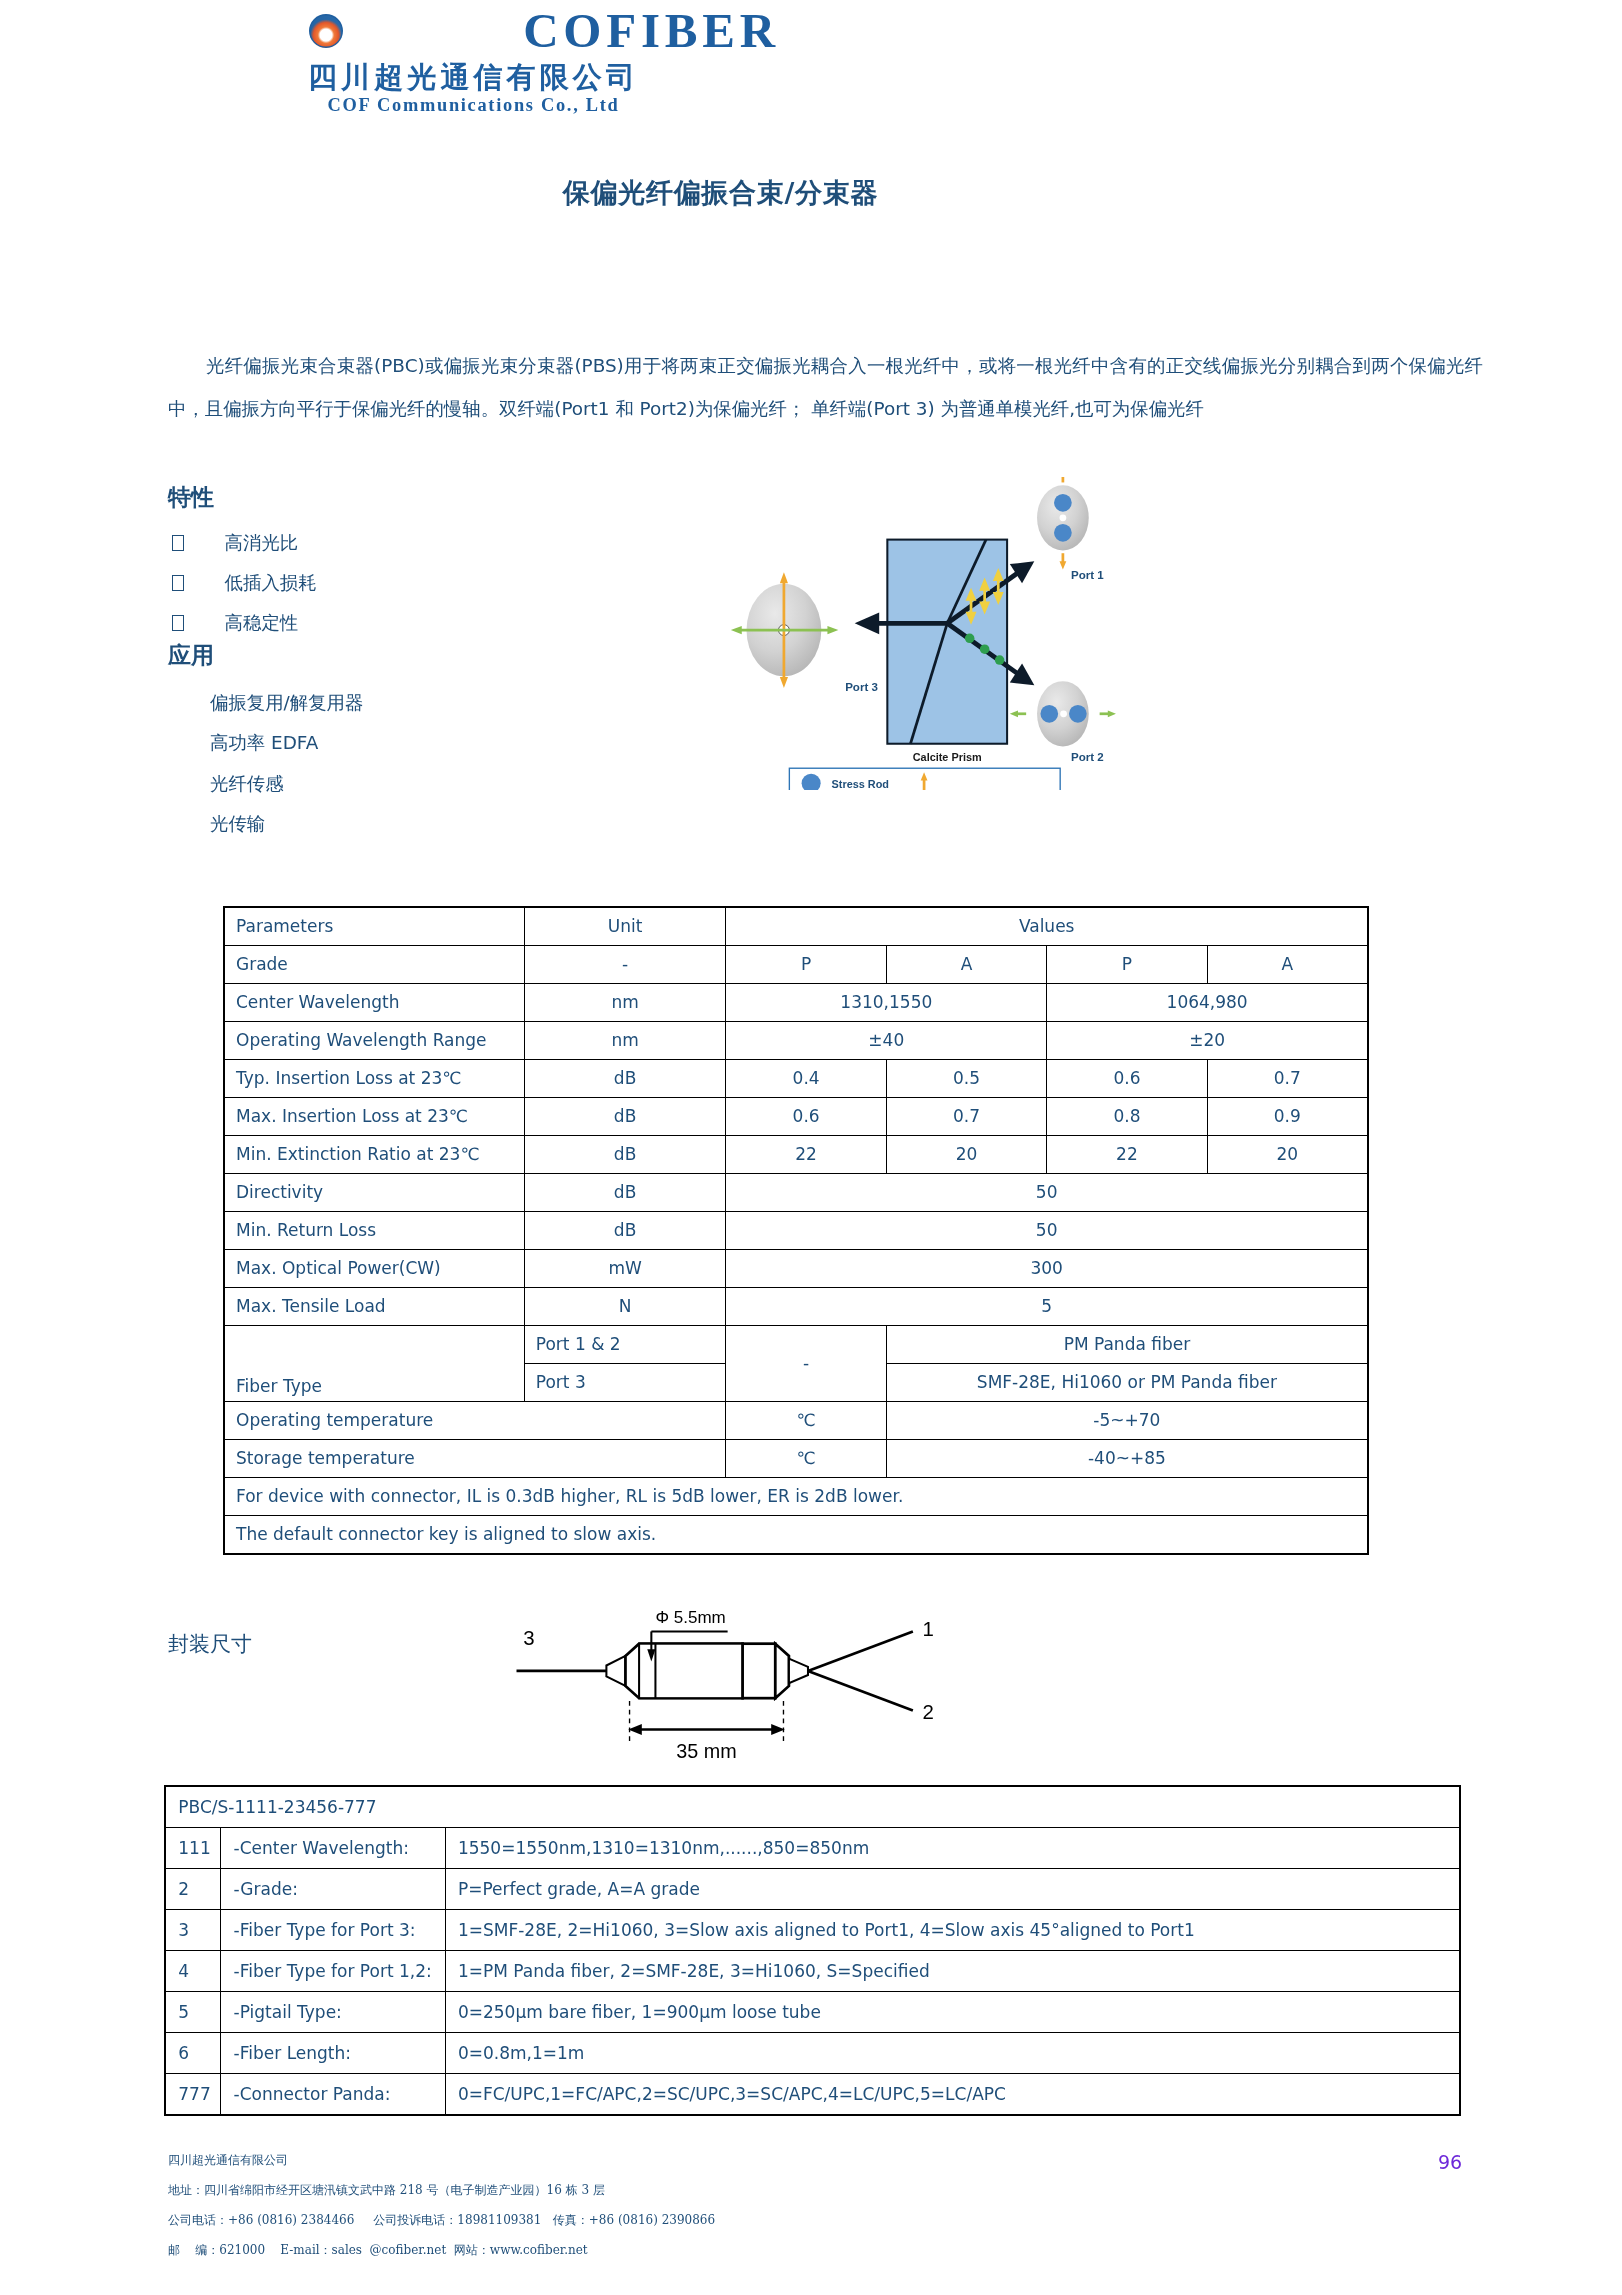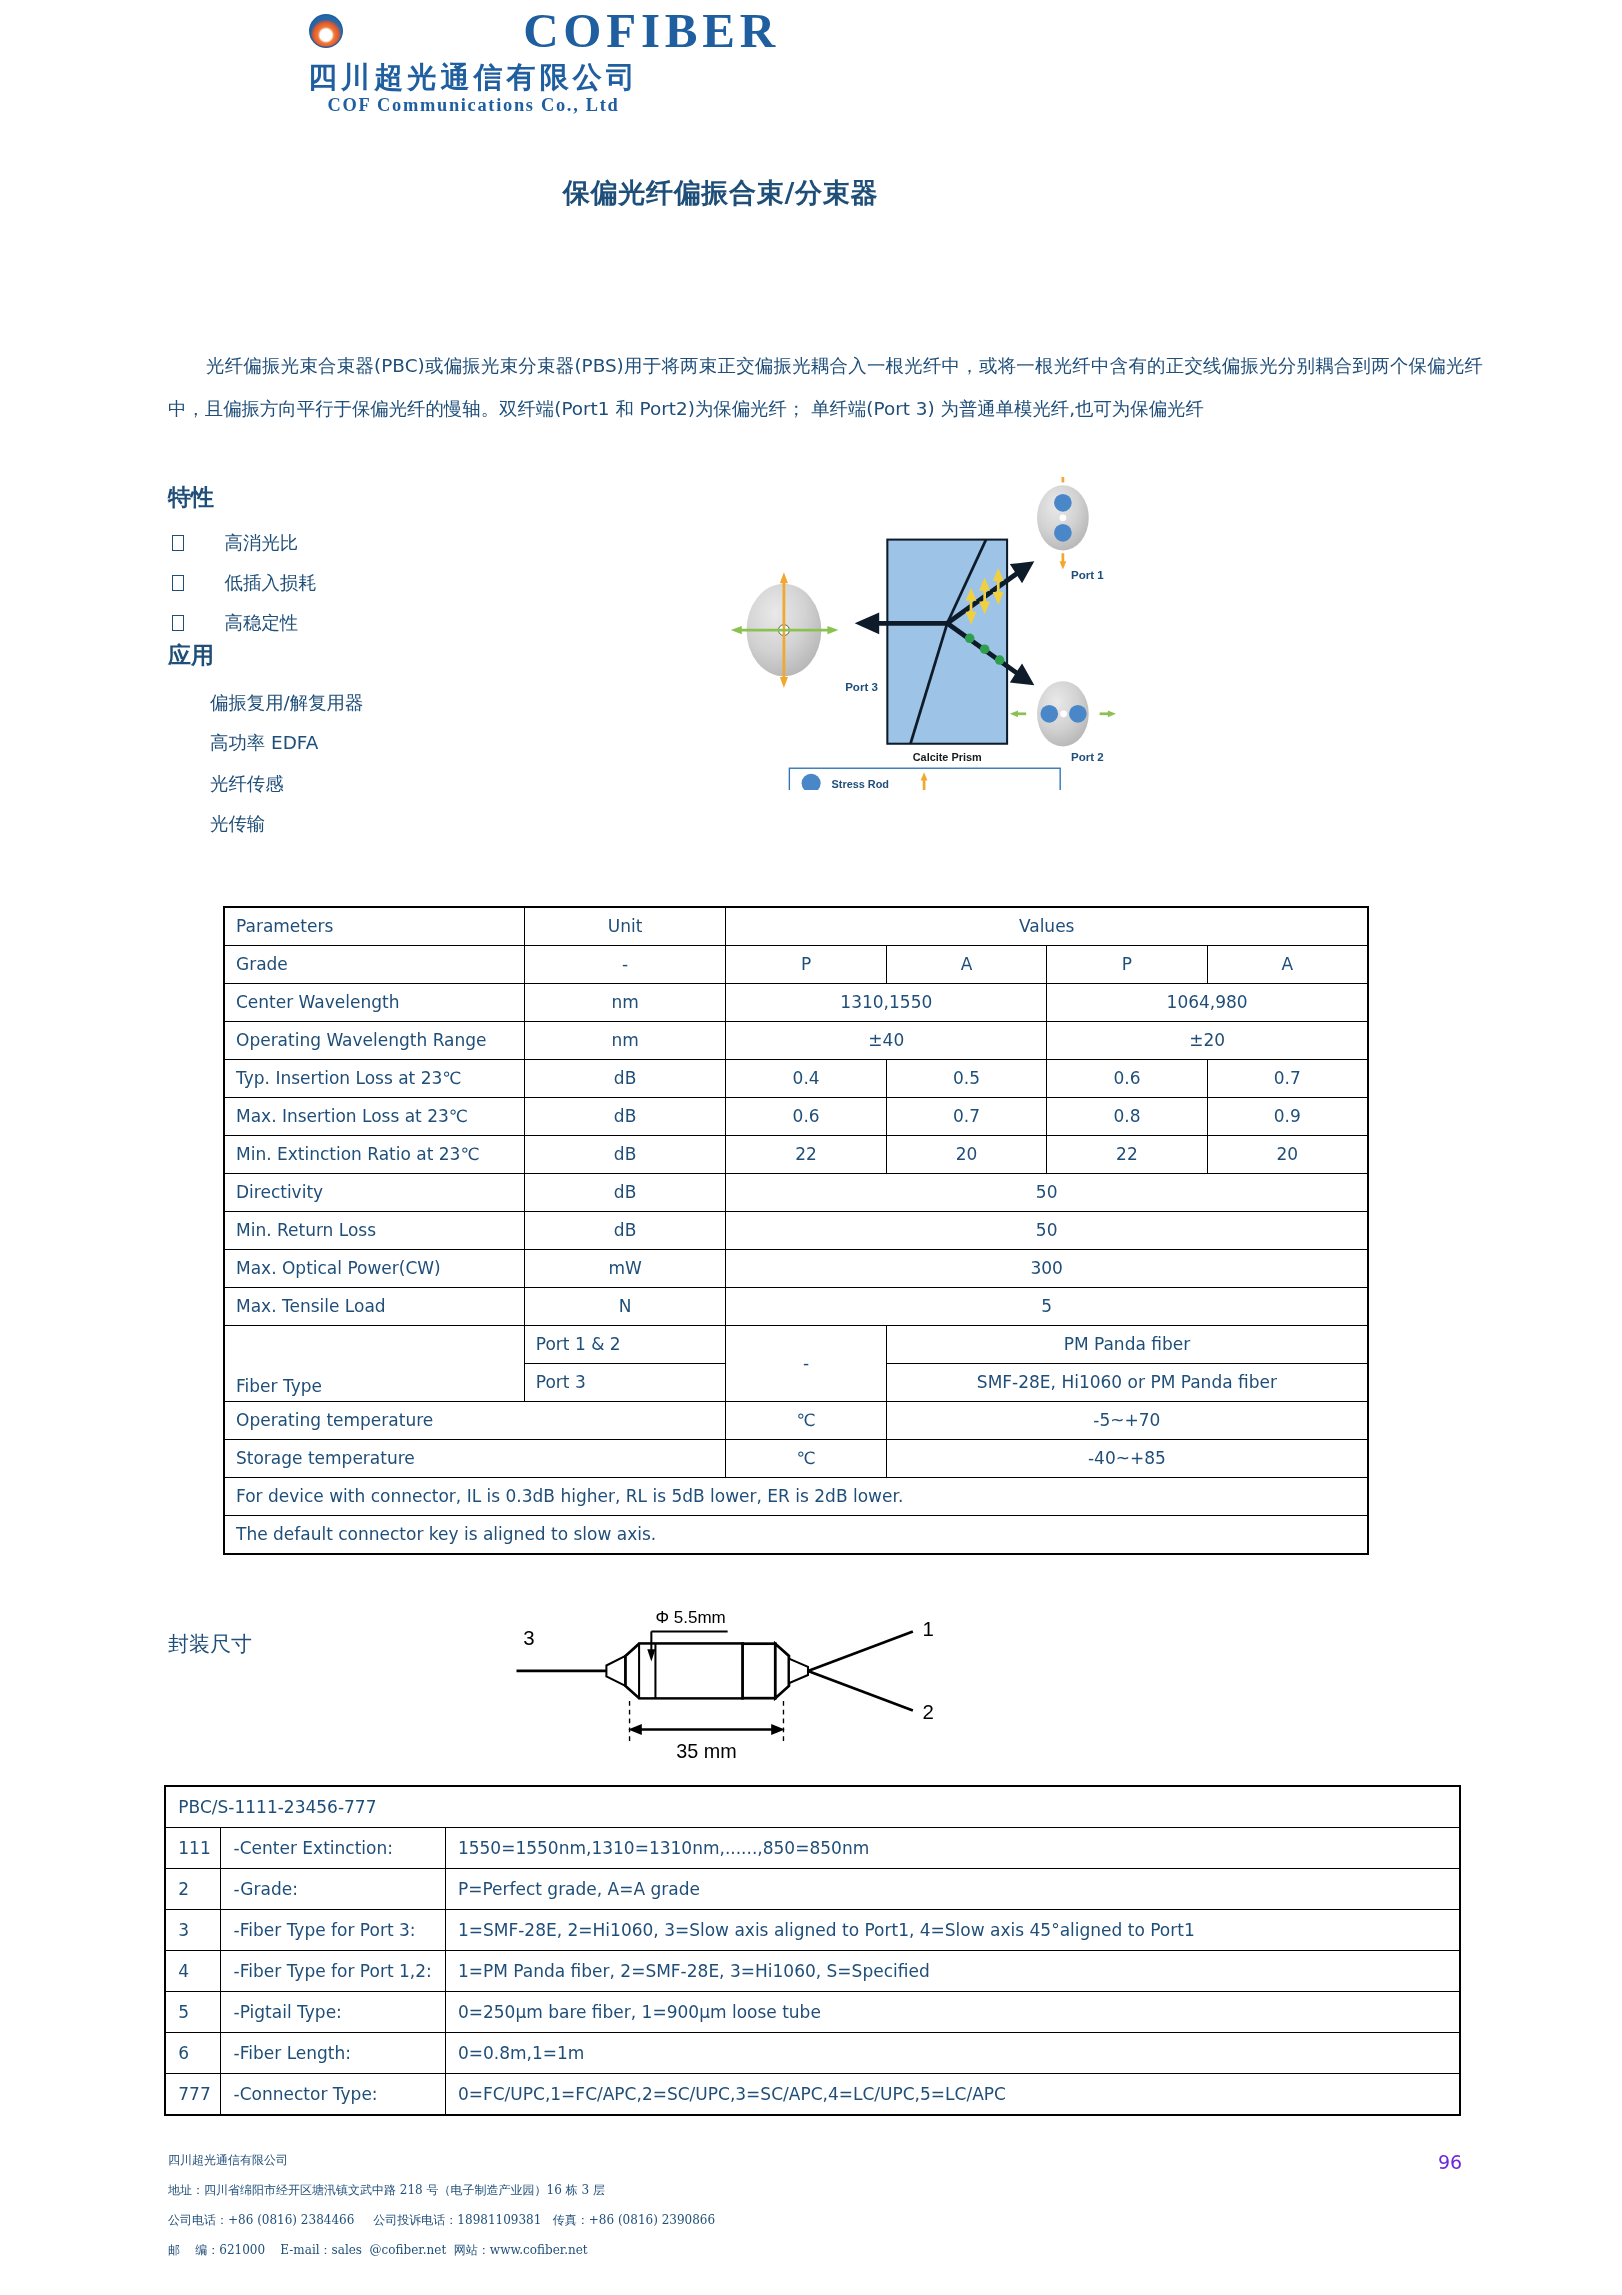--- a/index.html
+++ b/index.html
@@ -488,21 +488,21 @@
   <text x="337" y="220" font-family="Liberation Sans, sans-serif" font-size="29" fill="#000" text-anchor="middle">35 mm</text>
 </svg>
 
 <table id="order-table">
   <tbody>
     <tr>
       <td class="outer-top outer-left outer-right" colspan="3">PBC/S-1111-23456-777</td>
     </tr>
     <tr>
       <td class="oc-code outer-left">111</td>
-      <td class="oc-name">-Center Extinction:</td>
+      <td class="oc-name">-Center Wavelength:</td>
       <td class="outer-right">1550=1550nm,1310=1310nm,......,850=850nm</td>
     </tr>
     <tr>
       <td class="outer-left">2</td>
       <td>-Grade:</td>
       <td class="outer-right">P=Perfect grade, A=A grade</td>
     </tr>
     <tr>
       <td class="outer-left">3</td>
       <td>-Fiber Type for Port 3:</td>
@@ -518,21 +518,21 @@
       <td>-Pigtail Type:</td>
       <td class="outer-right">0=250μm bare fiber, 1=900μm loose tube</td>
     </tr>
     <tr>
       <td class="outer-left">6</td>
       <td>-Fiber Length:</td>
       <td class="outer-right">0=0.8m,1=1m</td>
     </tr>
     <tr>
       <td class="outer-left outer-bottom">777</td>
-      <td class="outer-bottom">-Connector Type:</td>
+      <td class="outer-bottom">-Connector Panda:</td>
       <td class="outer-right outer-bottom">0=FC/UPC,1=FC/APC,2=SC/UPC,3=SC/APC,4=LC/UPC,5=LC/APC</td>
     </tr>
   </tbody>
 </table>
 
 <div id="footer"><span>四川超光通信有限公司</span>
 <span>地址：四川省绵阳市经开区塘汛镇文武中路 218 号（电子制造产业园）16 栋 3 层</span>
 <span>公司电话：+86 (0816) 2384466     公司投诉电话：18981109381   传真：+86 (0816) 2390866</span>
 <span>邮    编：621000    E-mail：sales  @cofiber.net  网站：www.cofiber.net</span></div>
 <div id="page-num">96</div>

